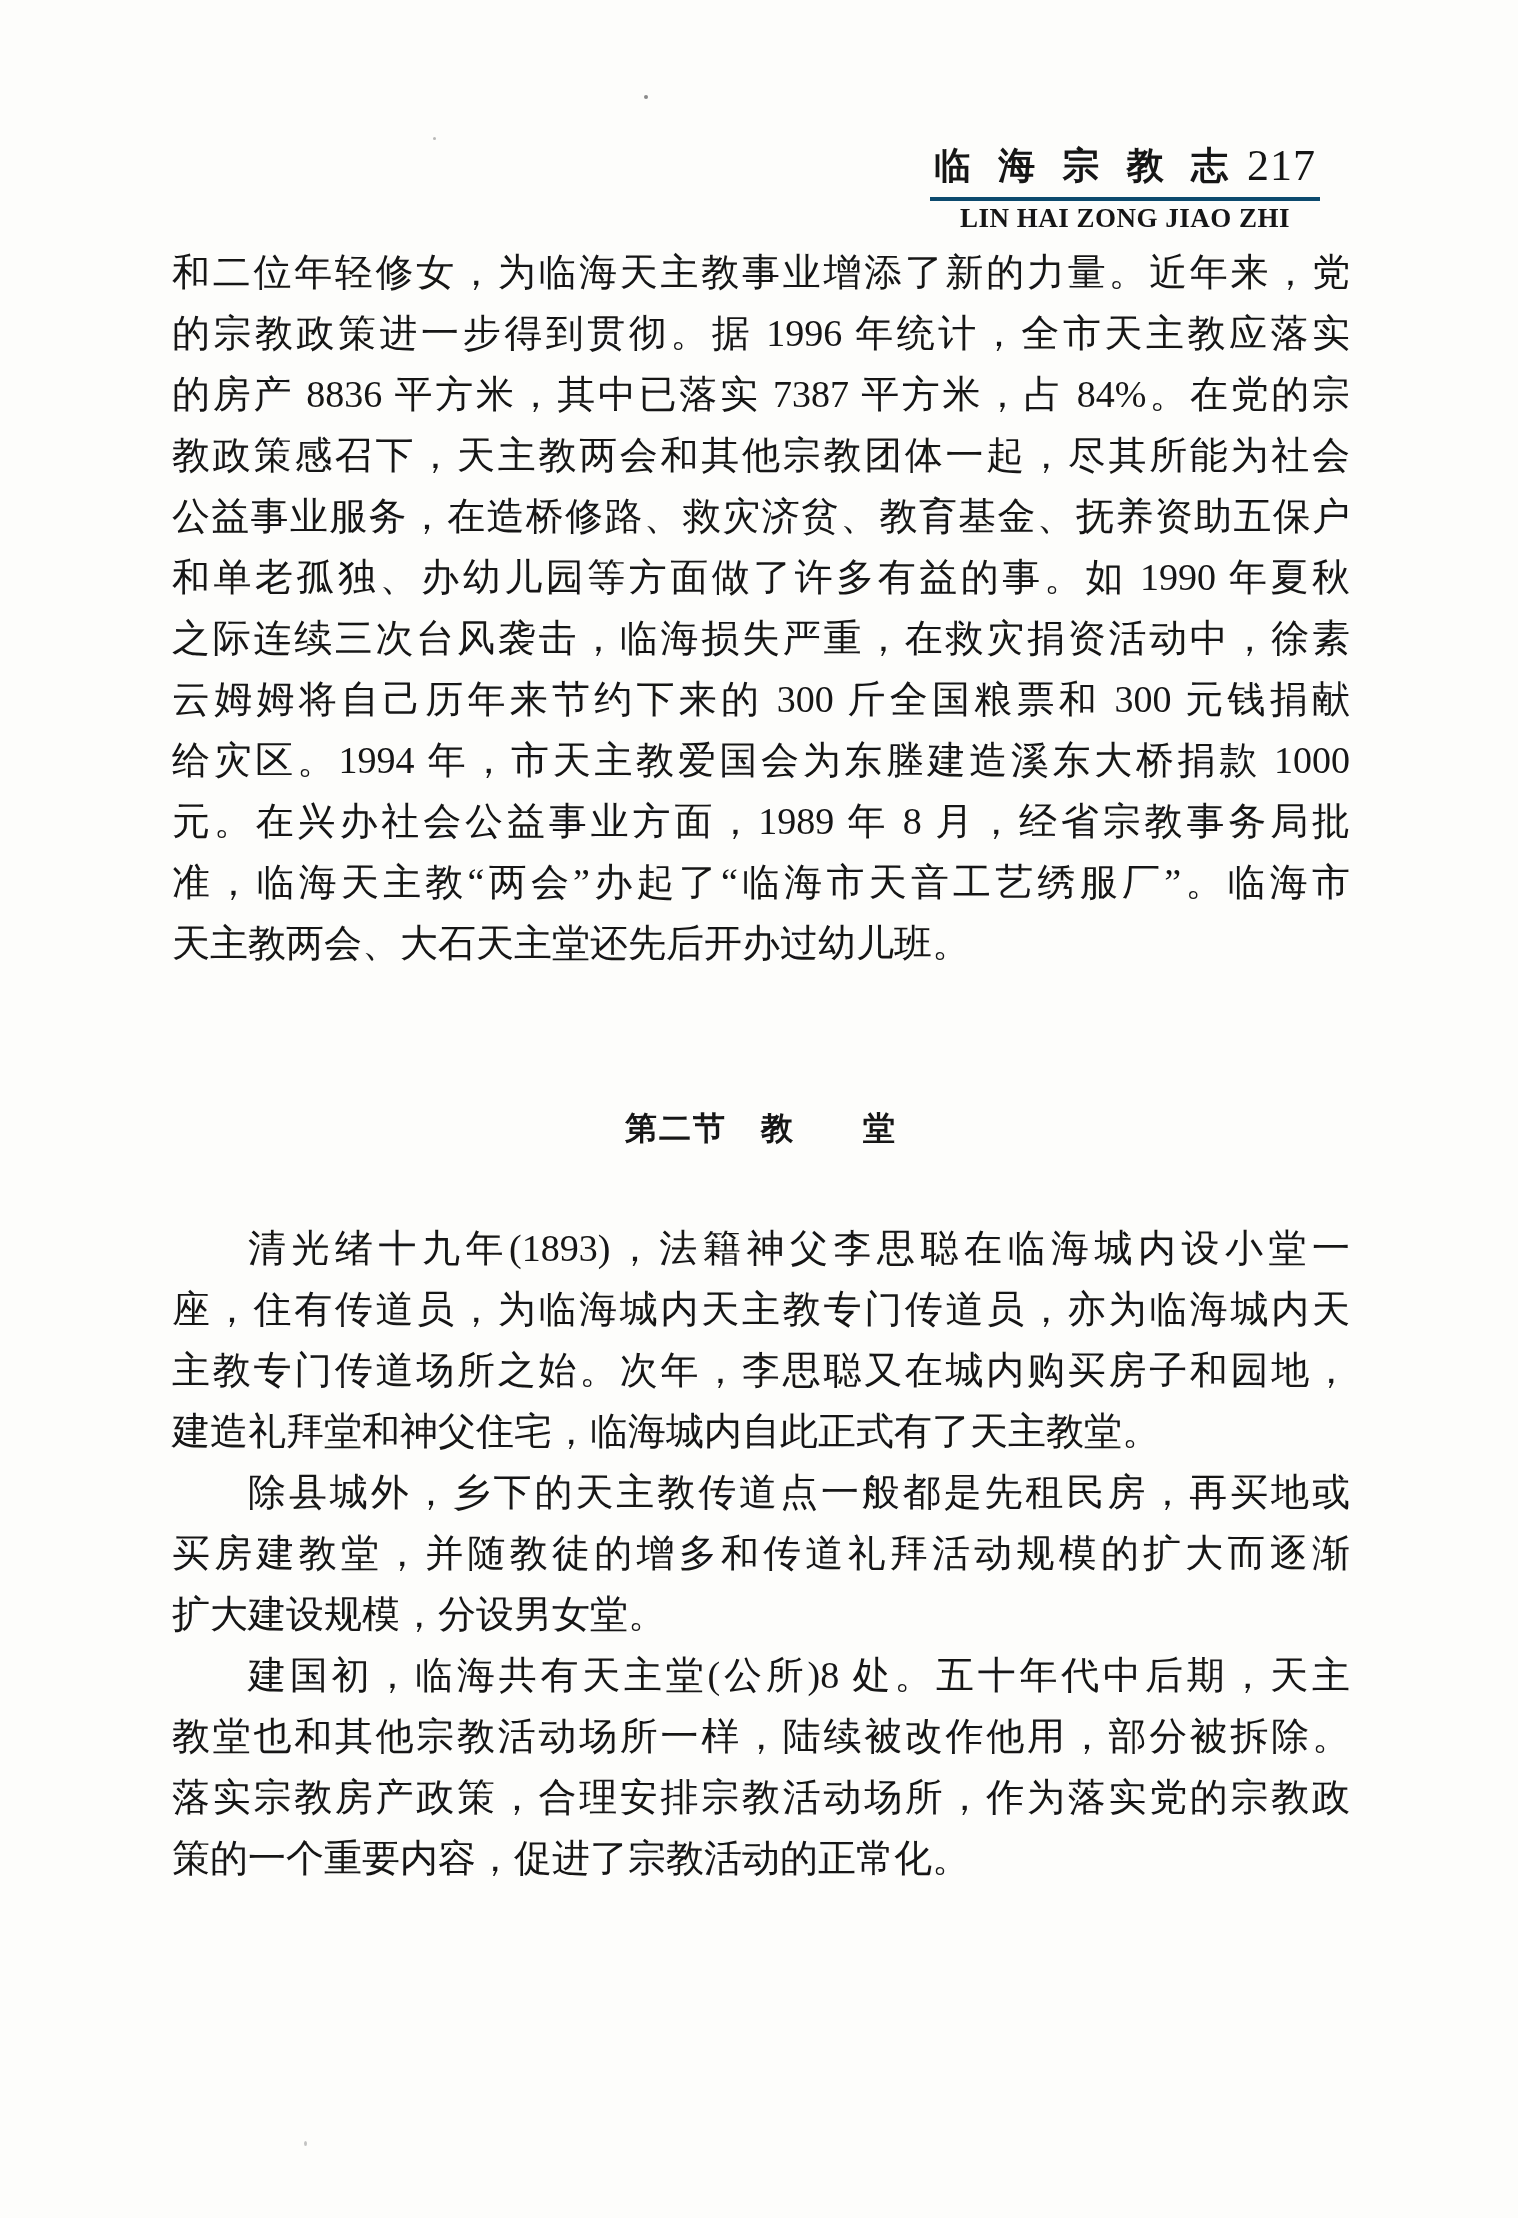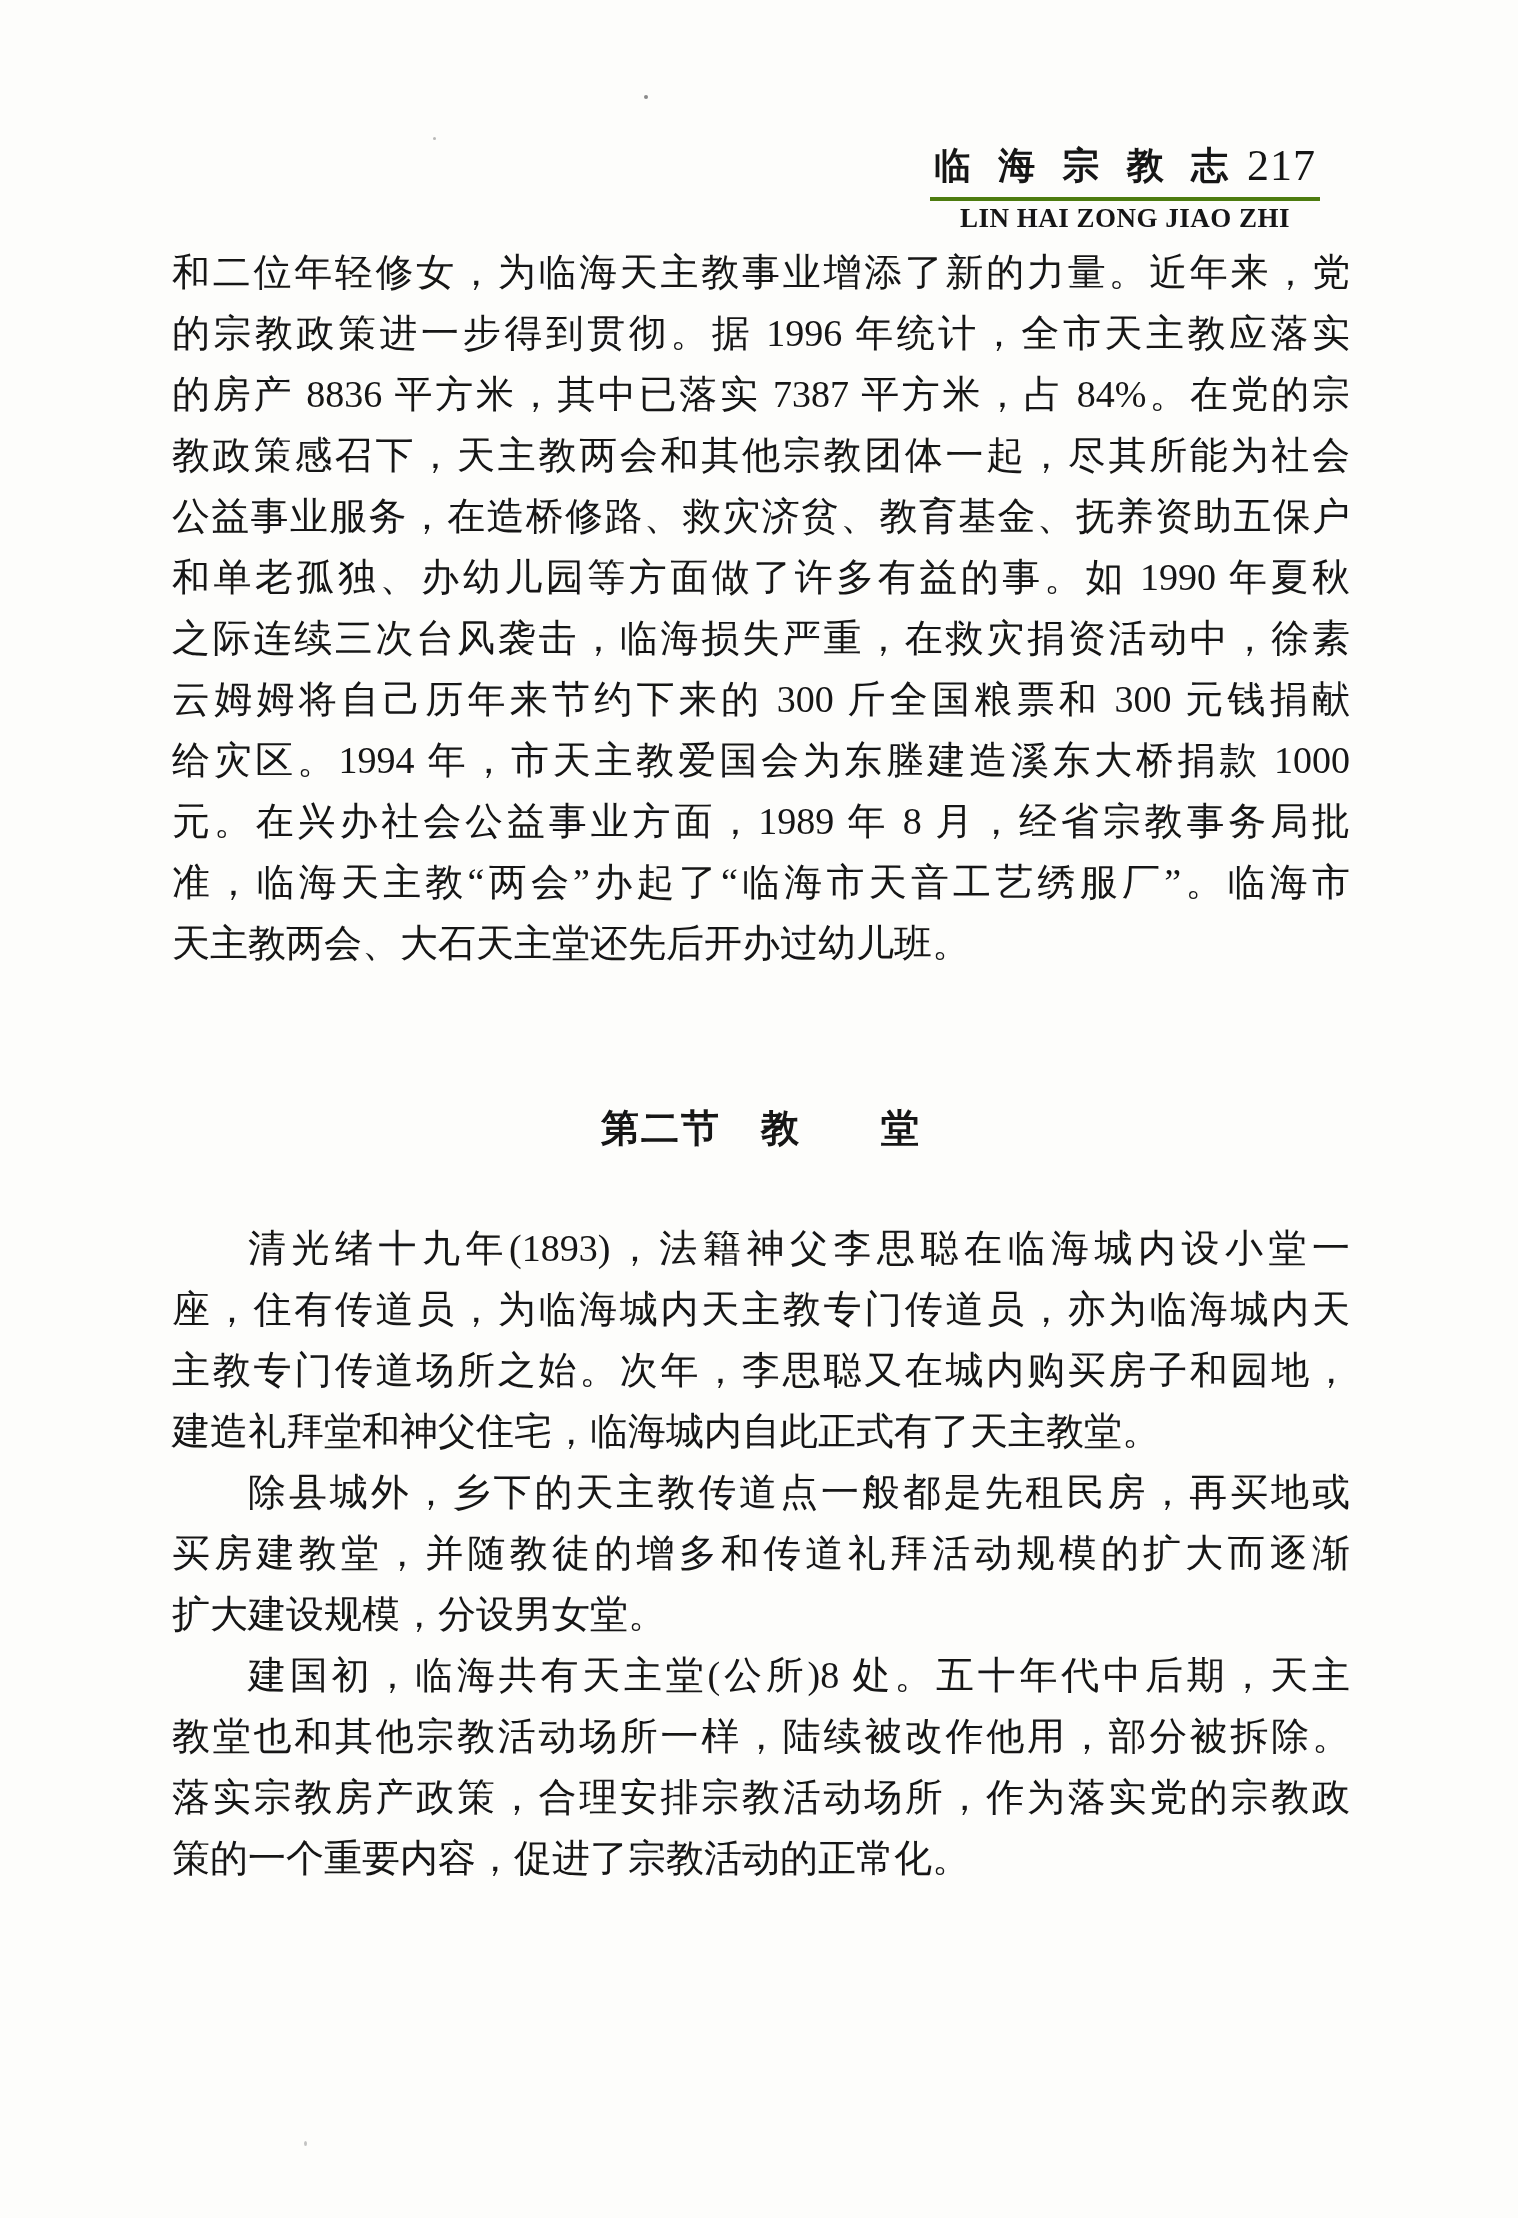--- a/index.html
+++ b/index.html
@@ -16,21 +16,21 @@
   .running-header{
     position:absolute;
     top:140px;
     right:198px;
     text-align:center;
   }
   .rh-titleline{
     display:flex;
     align-items:flex-end;
     justify-content:flex-end;
-    border-bottom:4px solid #4d7c0f;
+    border-bottom:4px solid #0c4a6e;
     padding:0 4px 6px 4px;
     white-space:nowrap;
   }
   .rh-cn{
     font-size:37px;
     font-weight:700;
     letter-spacing:9px;
   }
   .rh-num{
     font-size:44px;
@@ -58,21 +58,21 @@
     text-align-last:justify;
     white-space:nowrap;
   }
   .ln.last{
     text-align-last:left;
   }
   .ln.indent{
     text-indent:2em;
   }
   .section-heading{
-    font-size:38px;
+    font-size:32px;
     font-weight:700;
     line-height:64px;
     margin:122px 0 58px 0;
     text-align:center;
     text-align-last:center;
     letter-spacing:2px;
   }
   
   .speck{
     position:absolute;

